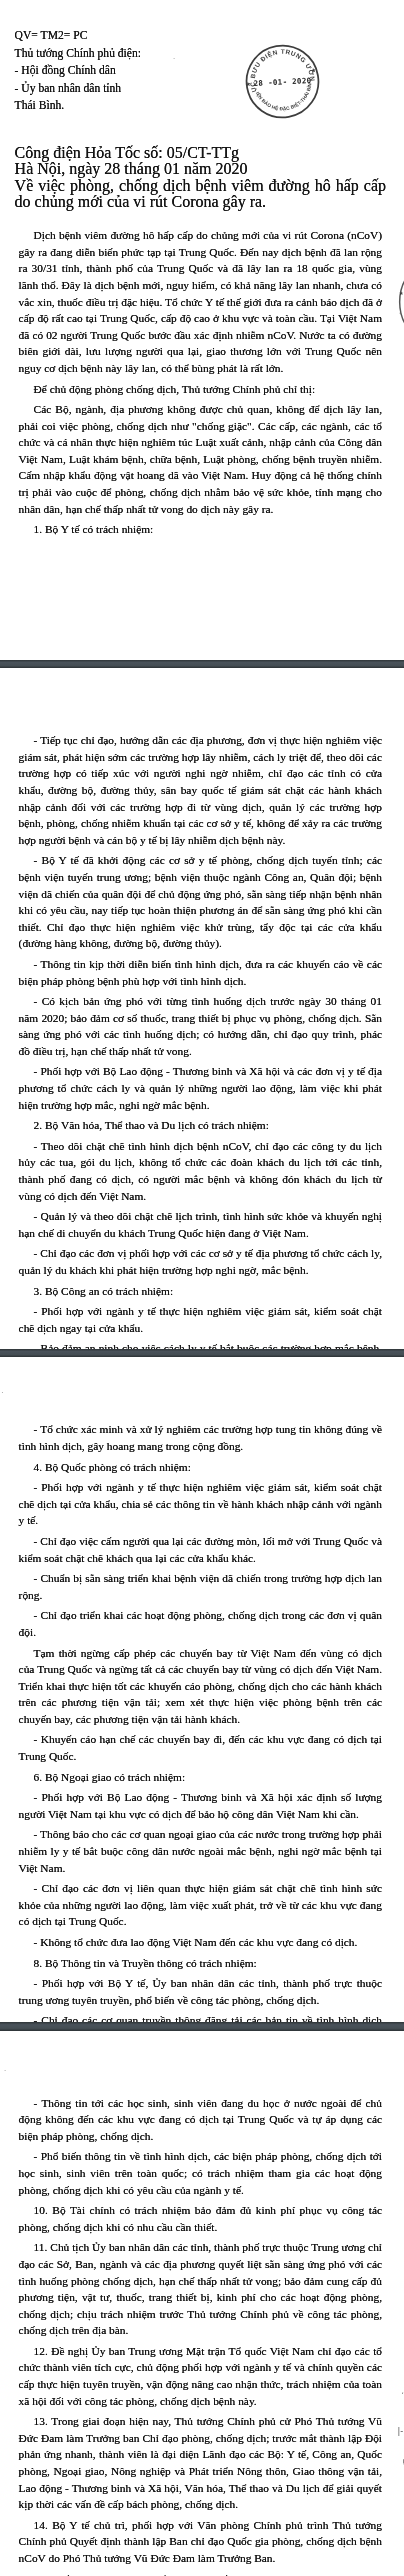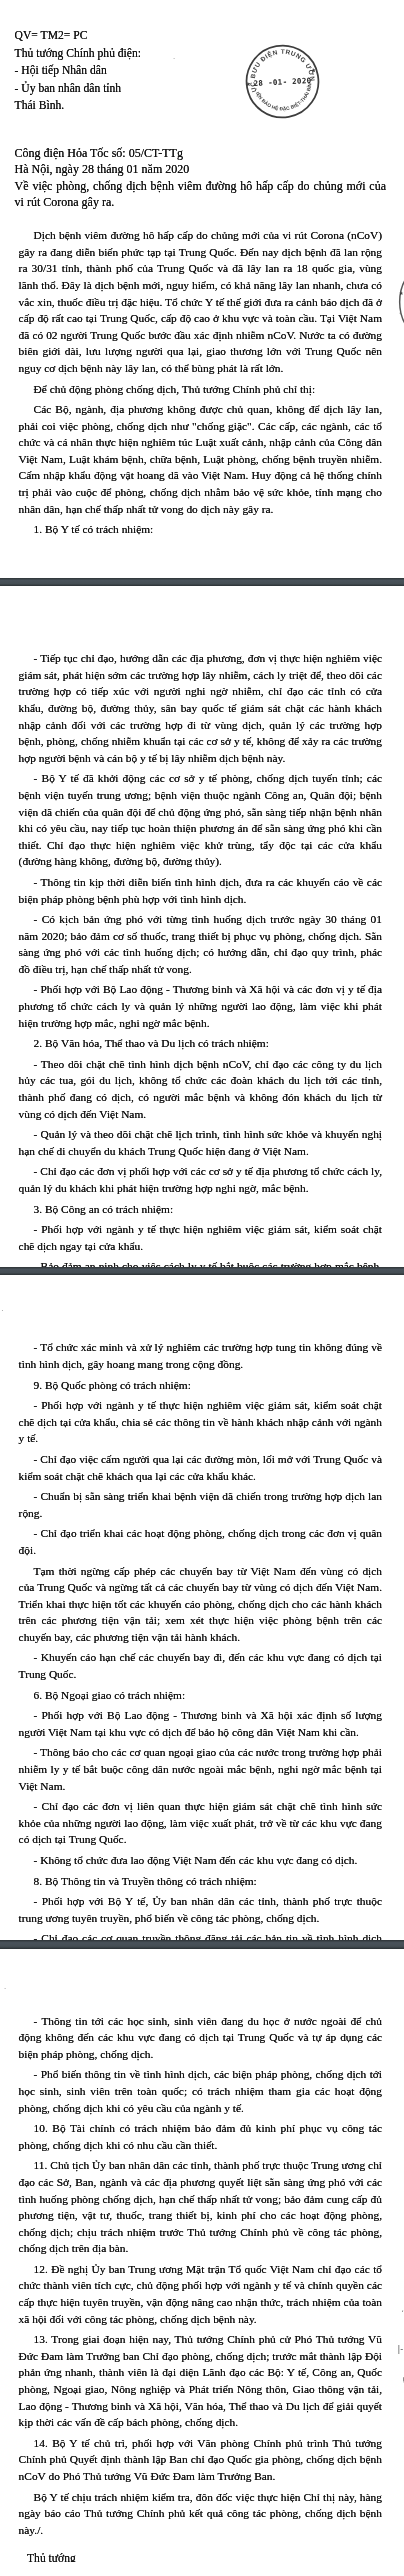--- a/index.html
+++ b/index.html
@@ -1,47 +1,47 @@
 <!DOCTYPE html>
 <html style="font-size:9.3px"><head>
 <meta charset="utf-8">
 <style>
   html, body { margin:0; padding:0; background:#ffffff; }
   body { width:405px; font-family:"Liberation Serif","DejaVu Serif",serif; color:#141414; }
   .page { position:relative; width:405px; background:#ffffff; overflow:hidden; }
-  .page-1 { height:578px; }
+  .page-1 { height:660px; }
   .page-2 { height:681px; }
   .page-3 { height:665px; }
   .page-4 { height:613px; }
   .page-sep { height:8.2px; width:405px;
     background:linear-gradient(180deg,#2e3437 0%, #49525a 30%, #454e54 70%, #2b3134 100%); }
   .hdr { margin:27px 0 0 14.6px; font-size:11.6px; line-height:17.5px; }
   .hdr div { white-space:nowrap; }
-  .titleblock { margin:30px 19px 0 14.6px; font-size:12px; line-height:16.6px; }
+  .titleblock { margin:30px 19px 0 14.6px; font-size:16px; line-height:16.6px; }
   .subject { text-align:justify; }
   .bodytext { margin:16.3px 19px 0 14.6px; font-size:11.4px; line-height:16.6px; text-align:justify;
     text-shadow:0 0 0.2px currentColor; }
   .bodytext.pg { margin-top:64px; }
   .hdr, .titleblock { text-shadow:0 0 0.2px currentColor; }
   .para { margin:4px; text-indent:15px; }
   .sig { margin:11.6px 0 0 27px; font-size:11.6px; line-height:18px; text-shadow:0 0 0.2px currentColor; }
   .sig .signed { margin-left:11.6px; }
   .stamp { position:absolute; left:235px; top:34px; }
   .edgestamp { position:absolute; right:0; top:253px; }
   .speck { position:absolute; color:#444; font-size:6.4px; line-height:6.4px; }
   .edgemark { position:absolute; color:#4a4a4a; font-family:"DejaVu Sans",sans-serif; }
 </style>
 </head>
 <body>
 
 <div class="page page-1">
   <div class="hdr">
     <div>QV= TM2= PC</div>
     <div>Thủ tướng Chính phủ điện:</div>
-    <div>- Hội tiếp Nhân dân</div>
+    <div>- Hội đồng Chính dân</div>
     <div>- Ủy ban nhân dân tỉnh</div>
     <div>Thái Bình.</div>
   </div>
 
   <svg class="stamp" width="95" height="95" viewBox="0 0 164 164">
     <g transform="rotate(-10 82 82)" fill="#232323" opacity="0.88">
       <circle cx="82" cy="82" r="62" fill="none" stroke="#232323" stroke-width="3"></circle>
       <path id="arcTop" d="M 35.6 94.4 A 48 48 0 1 1 128.4 94.4" fill="none"></path>
       <path id="arcBot" d="M 33.1 92.4 A 50 50 0 0 0 130.9 92.4" fill="none"></path>
       <text font-size="11" font-weight="bold" letter-spacing="1.1" text-anchor="middle" font-family="Liberation Sans, sans-serif">
@@ -96,21 +96,21 @@
       <p class="para">- Bảo đảm an ninh cho việc cách ly y tế bắt buộc các trường hợp mắc bệnh, nghi ngờ mắc bệnh; chia sẻ các thông tin về hành khách nhập cảnh với ngành y tế.</p>
     </div>
 </div>
 
 <div class="page-sep"></div>
 
 <div class="page page-3">
   <span class="speck" style="left:1.2px; top:33px;">·</span>
   <div class="bodytext pg">
       <p class="para">- Tổ chức xác minh và xử lý nghiêm các trường hợp tung tin không đúng về tình hình dịch, gây hoang mang trong cộng đồng.</p>
-      <p class="para">9. Bộ Quốc phòng có trách nhiệm:</p>
+      <p class="para">4. Bộ Quốc phòng có trách nhiệm:</p>
       <p class="para">- Phối hợp với ngành y tế thực hiện nghiêm việc giám sát, kiểm soát chặt chẽ dịch tại cửa khẩu, chia sẻ các thông tin về hành khách nhập cảnh với ngành y tế.</p>
       <p class="para">- Chỉ đạo việc cấm người qua lại các đường mòn, lối mở với Trung Quốc và kiểm soát chặt chẽ khách qua lại các cửa khẩu khác.</p>
       <p class="para">- Chuẩn bị sẵn sàng triển khai bệnh viện dã chiến trong trường hợp dịch lan rộng.</p>
       <p class="para">- Chỉ đạo triển khai các hoạt động phòng, chống dịch trong các đơn vị quân đội.</p>
       <p class="para">Tạm thời ngừng cấp phép các chuyến bay từ Việt Nam đến vùng có dịch của Trung Quốc và ngừng tất cả các chuyến bay từ vùng có dịch đến Việt Nam. Triển khai thực hiện tốt các khuyến cáo phòng, chống dịch cho các hành khách trên các phương tiện vận tải; xem xét thực hiện việc phòng bệnh trên các chuyến bay, các phương tiện vận tải hành khách.</p>
       <p class="para">- Khuyến cáo hạn chế các chuyến bay đi, đến các khu vực đang có dịch tại Trung Quốc.</p>
       <p class="para">6. Bộ Ngoại giao có trách nhiệm:</p>
       <p class="para">- Phối hợp với Bộ Lao động - Thương binh và Xã hội xác định số lượng người Việt Nam tại khu vực có dịch để bảo hộ công dân Việt Nam khi cần.</p>
       <p class="para">- Thông báo cho các cơ quan ngoại giao của các nước trong trường hợp phải nhiễm ly y tế bắt buộc công dân nước ngoài mắc bệnh, nghi ngờ mắc bệnh tại Việt Nam.</p>
       <p class="para">- Chỉ đạo các đơn vị liên quan thực hiện giám sát chặt chẽ tình hình sức khỏe của những người lao động, làm việc xuất phát, trở về từ các khu vực đang có dịch tại Trung Quốc.</p>

